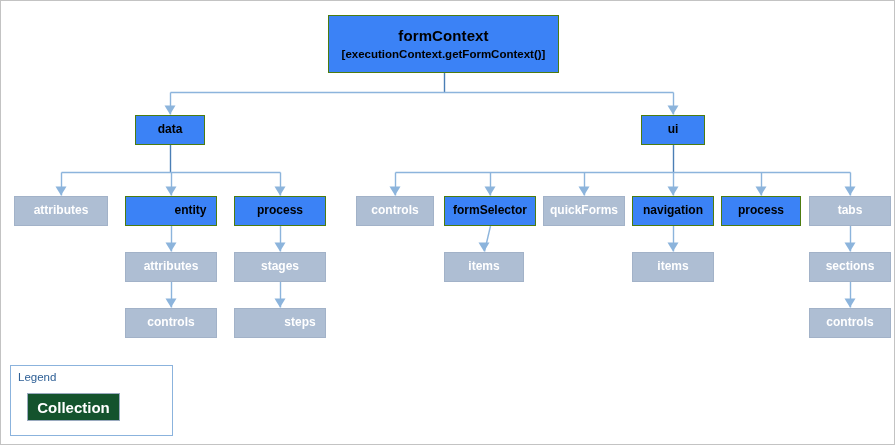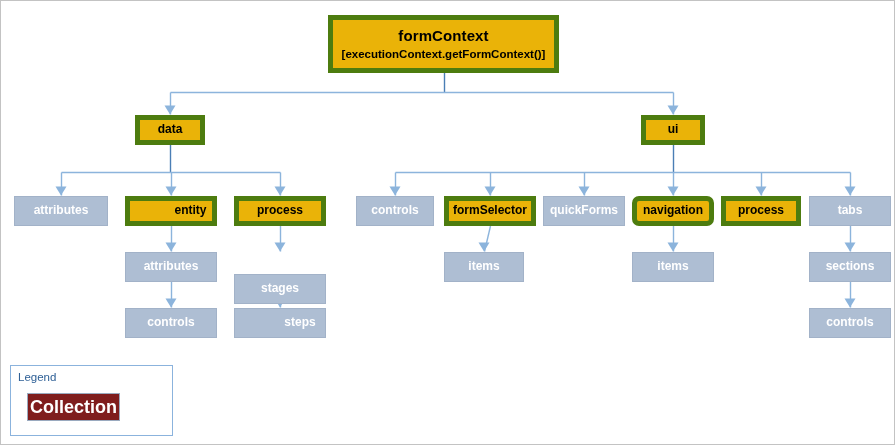--- a/index.html
+++ b/index.html
@@ -32,22 +32,22 @@
     position: absolute;
     box-sizing: border-box;
     display: flex;
     flex-direction: column;
     align-items: center;
     justify-content: center;
     text-align: center;
     line-height: 1.15;
   }
   .node.outline {
-    background: #eab308;
-    border: 5px solid #4d7c0f;
+    background: #3b82f6;
+    border: 1px solid #4d7c0f;
     color: #000000;
     font-weight: bold;
   }
   .node.filled {
     background: #aebed3;
     border: 1px solid #a2b2c8;
     color: #ffffff;
     font-weight: bold;
   }
   .node .title {
@@ -82,27 +82,27 @@
     font-size: 11.5px;
     color: #2f6096;
   }
   #legend-swatch {
     position: absolute;
     left: 16px;
     top: 27px;
     width: 93px;
     height: 28px;
     box-sizing: border-box;
-    background: #7f1d1d;
+    background: #14532d;
     border: 1px solid #9aaabf;
     display: flex;
     align-items: center;
     justify-content: center;
     color: #ffffff;
-    font-size: 18px;
+    font-size: 15px;
     font-weight: bold;
   }
 </style>
 </head>
 <body>
 
 <div id="canvas">
 
   <svg id="edges" viewBox="0 0 895 445" width="895" height="445" xmlns="http://www.w3.org/2000/svg">
       <line x1="443.5" y1="72" x2="443.5" y2="91.5" stroke="#4a7eb5" stroke-width="1.4"></line>
@@ -173,33 +173,33 @@
       </div>
       <div class="node filled" style="left: 355px; top: 195px; width: 78px; height: 30px;">
         <div class="label">controls</div>
       </div>
       <div class="node outline" style="left: 443px; top: 195px; width: 92px; height: 30px;">
         <div class="label">formSelector</div>
       </div>
       <div class="node filled" style="left: 542px; top: 195px; width: 82px; height: 30px;">
         <div class="label">quickForms</div>
       </div>
-      <div class="node outline" style="left: 631px; top: 195px; width: 82px; height: 30px; border-radius: 7px;">
+      <div class="node outline" style="left: 631px; top: 195px; width: 82px; height: 30px;">
         <div class="label">navigation</div>
       </div>
       <div class="node outline" style="left: 720px; top: 195px; width: 80px; height: 30px;">
         <div class="label">process</div>
       </div>
       <div class="node filled" style="left: 808px; top: 195px; width: 82px; height: 30px;">
         <div class="label">tabs</div>
       </div>
       <div class="node filled" style="left: 124px; top: 251px; width: 92px; height: 30px;">
         <div class="label">attributes</div>
       </div>
-      <div class="node filled" style="left: 233px; top: 251px; width: 92px; height: 30px; margin-top: 22px;">
+      <div class="node filled" style="left: 233px; top: 251px; width: 92px; height: 30px;">
         <div class="label">stages</div>
       </div>
       <div class="node filled" style="left: 443px; top: 251px; width: 80px; height: 30px;">
         <div class="label">items</div>
       </div>
       <div class="node filled" style="left: 631px; top: 251px; width: 82px; height: 30px;">
         <div class="label">items</div>
       </div>
       <div class="node filled" style="left: 808px; top: 251px; width: 82px; height: 30px;">
         <div class="label">sections</div>

